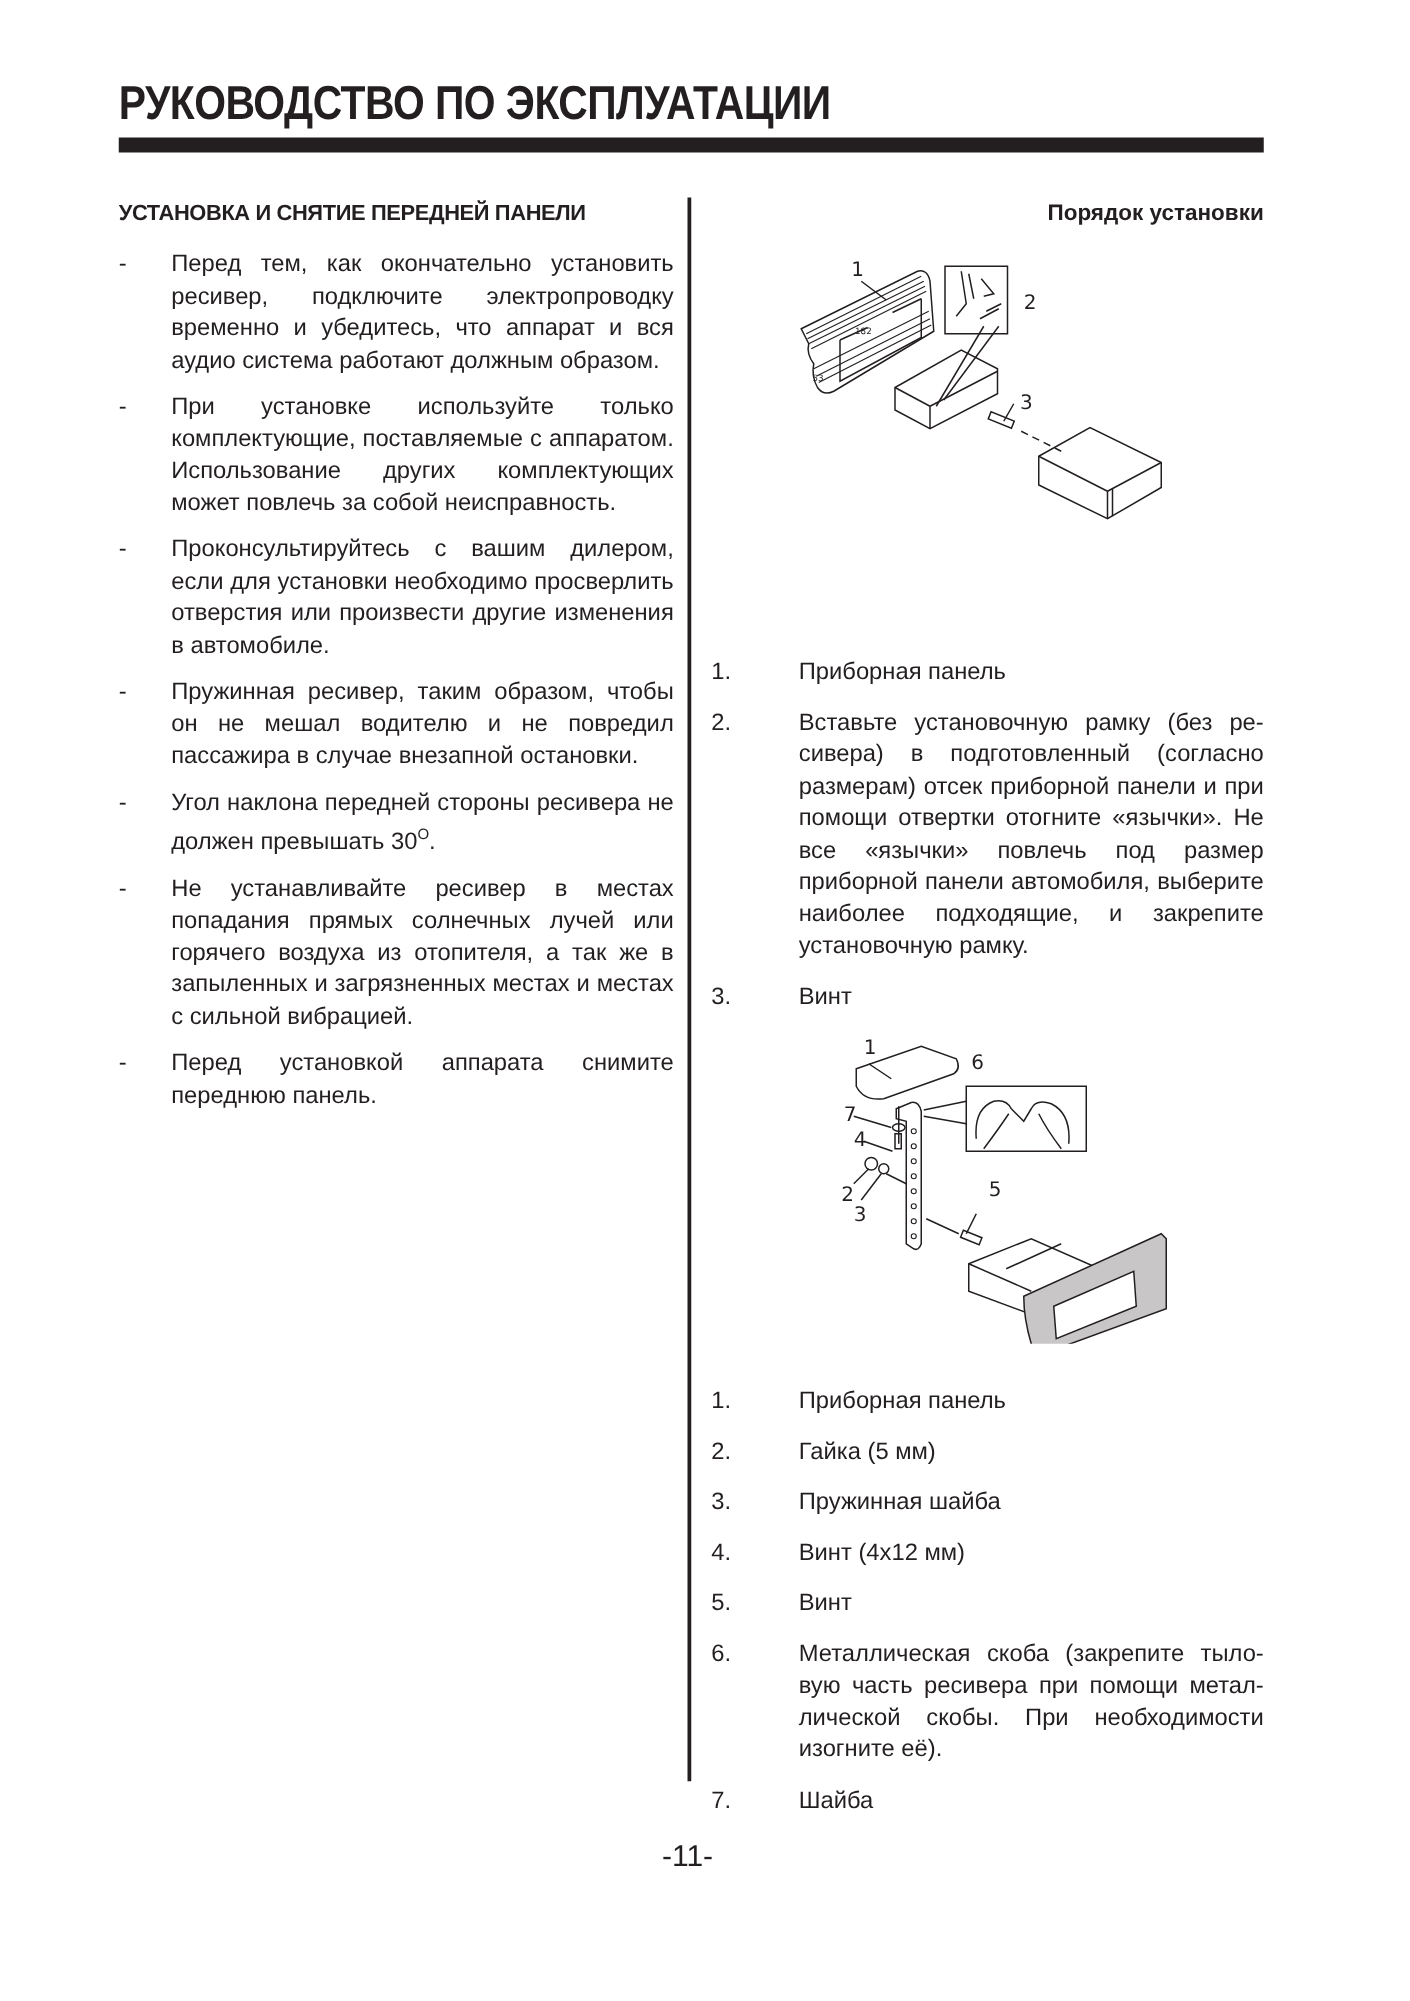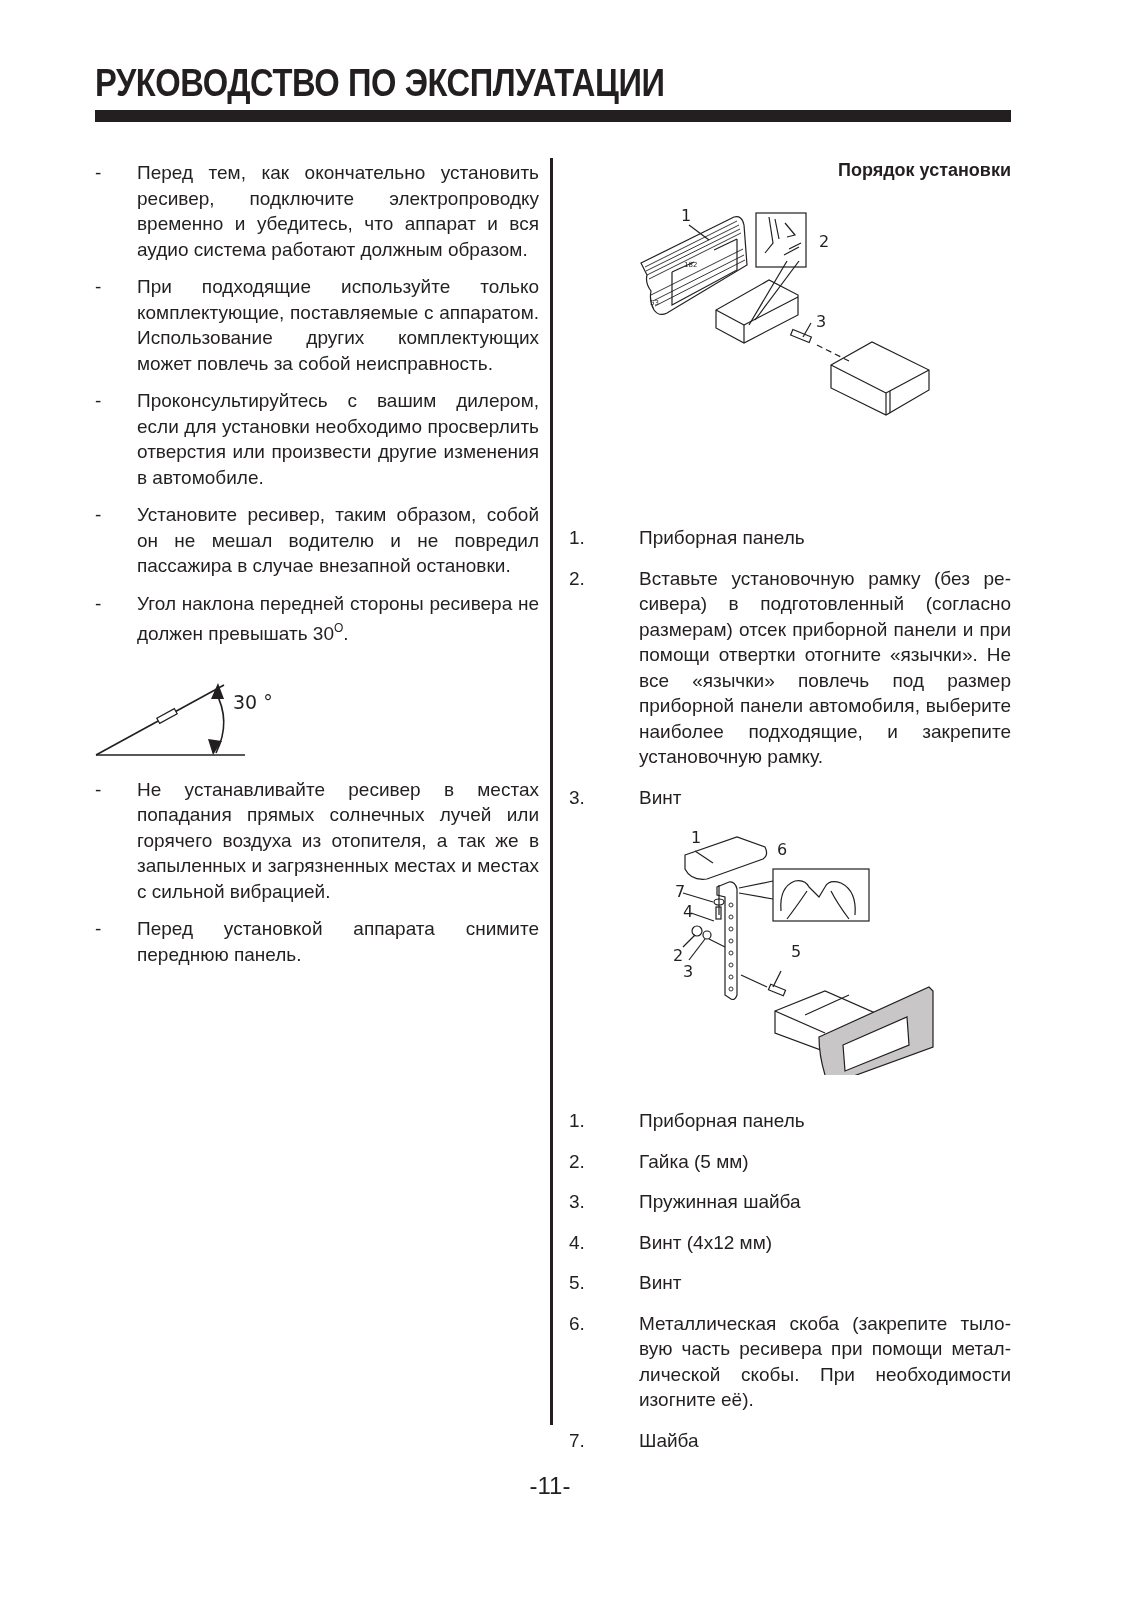--- a/index.html
+++ b/index.html
@@ -24,53 +24,43 @@
   .page-num { position: absolute; left: 0; width: 1100px; top: 1472px; text-align: center; font-size: 24px; }
 </style>
 </head>
 <body>
 
 <h1 class="title">РУКОВОДСТВО ПО ЭКСПЛУАТАЦИИ</h1>
 <div class="title-rule"></div>
 <div class="col-divider"></div>
 
 <div class="left-col">
+  <div class="sec-head">УСТАНОВКА И СНЯТИЕ ПЕРЕДНЕЙ ПАНЕЛИ</div>
 
   <div class="bullet">
     <span class="dash">-</span>
     <span class="txt">Перед тем, как окончательно устано­вить ресивер, подключите электро­проводку временно и убедитесь, что аппарат и вся аудио система работают должным образом.</span>
   </div>
   <div class="bullet">
     <span class="dash">-</span>
-    <span class="txt">При подходящие используйте только комплектующие, поставляемые с ап­паратом. Использование других ком­плектующих может повлечь за собой неисправность.</span>
+    <span class="txt">При установке используйте только комплектующие, поставляемые с ап­паратом. Использование других ком­плектующих может повлечь за собой неисправность.</span>
   </div>
   <div class="bullet">
     <span class="dash">-</span>
     <span class="txt">Проконсультируйтесь с вашим диле­ром, если для установки необходимо просверлить отверстия или произвести другие изменения в автомобиле.</span>
   </div>
   <div class="bullet">
     <span class="dash">-</span>
-    <span class="txt">Установите ресивер, таким образом, собой он не мешал водителю и не по­вредил пассажира в случае внезапной остановки.</span>
+    <span class="txt">Пружинная ресивер, таким образом, чтобы он не мешал водителю и не по­вредил пассажира в случае внезапной остановки.</span>
   </div>
   <div class="bullet">
     <span class="dash">-</span>
     <span class="txt"><span>Угол наклона передней стороны реси­вера не должен превышать 30</span><sup>О</sup><span>.</span></span>
   </div>
 
-  <div style="height:104px; position:relative; margin: 4px 0 14px 0;">
-    <svg width="300" height="100" viewBox="0 0 300 100" style="position:absolute; left:-5px; top:0;">
-      <line x1="6" y1="96" x2="155" y2="96" stroke="#231f20" stroke-width="1.6"></line>
-      <line x1="6" y1="96" x2="134" y2="26" stroke="#231f20" stroke-width="1.6"></line>
-      <rect x="-10" y="-3" width="20" height="6" fill="#fff" stroke="#231f20" stroke-width="1.2" transform="translate(77 57) rotate(-28.7)"></rect>
-      <path d="M125 32 Q 142 62 126 94" fill="none" stroke="#231f20" stroke-width="1.6"></path>
-      <polygon points="128,24 121,40 134,40" fill="#231f20"></polygon>
-      <polygon points="123,96 118,80 132,82" fill="#231f20"></polygon>
-      <text x="143" y="50" font-size="19" font-family="DejaVu Sans, sans-serif" fill="#231f20">30 °</text>
-    </svg>
-  </div>
 
   <div class="bullet">
     <span class="dash">-</span>
     <span class="txt">Не устанавливайте ресивер в местах попадания прямых солнечных лучей или горячего воздуха из отопителя, а так же в запыленных и загрязненных местах и местах с сильной вибрацией.</span>
   </div>
   <div class="bullet">
     <span class="dash">-</span>
     <span class="txt">Перед установкой аппарата снимите переднюю панель.</span>
   </div>
 </div>

